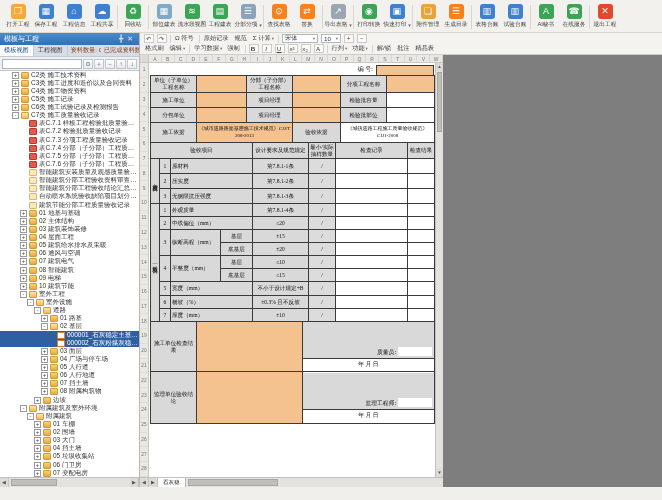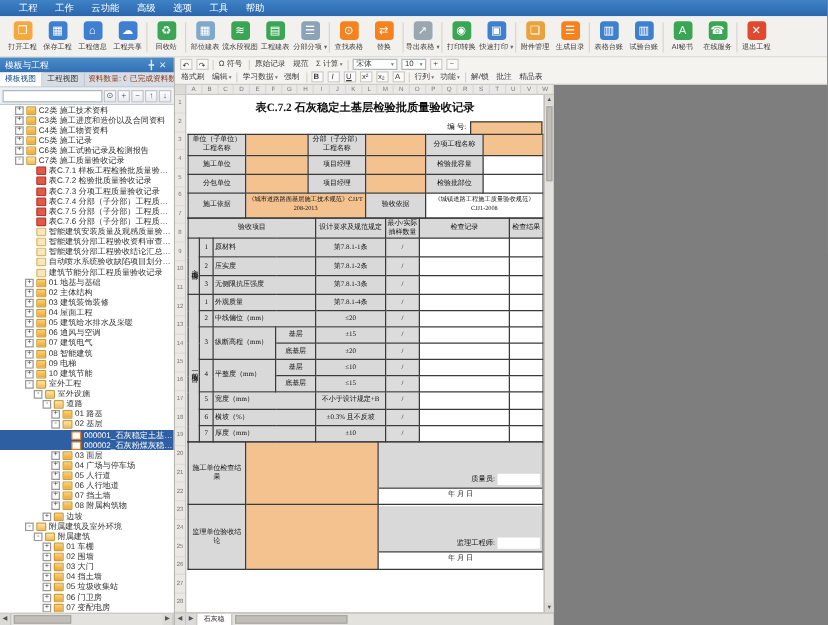--- a/index.html
+++ b/index.html
@@ -99,29 +99,20 @@
   .ft-right { padding:0 !important; }
   .ft-line1 { height:36px; display:flex; align-items:flex-end; justify-content:flex-end; font-size:5.8px; padding:0 2px 2px 0; gap:2px; background:#d9d9d9; }
   .ft-line1 .wbox { width:34px; height:9px; background:#fff; }
   .ft-line2 { height:13px; background:#fff; display:flex; align-items:center; justify-content:center; font-size:5.8px; border-top:1px solid #3a3a3a; }
 </style>
 </head>
 <body>
 
 <div class="app">
 
-  <div class="menubar">
-    <span class="menu-item">工程</span>
-      <span class="menu-item">工作</span>
-      <span class="menu-item">云功能</span>
-      <span class="menu-item">高级</span>
-      <span class="menu-item">选项</span>
-      <span class="menu-item">工具</span>
-      <span class="menu-item">帮助</span>
-  </div>
 
   <div class="ribbon">
     <div class="rb-btn">
         <span class="rb-ico" style="background: rgb(245, 169, 60);">❐</span>
         <span class="rb-lblrow">
           <span class="rb-lbl">打开工程</span>
           <span class="rb-dd"></span>
         </span>
       </div>
       <div class="rb-btn">
@@ -769,21 +760,20 @@
                 <span class="gut-num">22</span>
                 <span class="gut-num">23</span>
                 <span class="gut-num">24</span>
                 <span class="gut-num">25</span>
                 <span class="gut-num">26</span>
                 <span class="gut-num">27</span>
                 <span class="gut-num">28</span>
             </div>
 
             <div class="page">
-              <div class="f-title">表C.7.2 石灰稳定土基层检验批质量验收记录</div>
               <div class="f-serial">
                 <span>编  号:</span>
                 <span class="f-serial-box"></span>
               </div>
 
               <table class="frm">
                 <colgroup>
                     <col style="width:46px">
                     <col style="width:50px">
                     <col style="width:46px">

